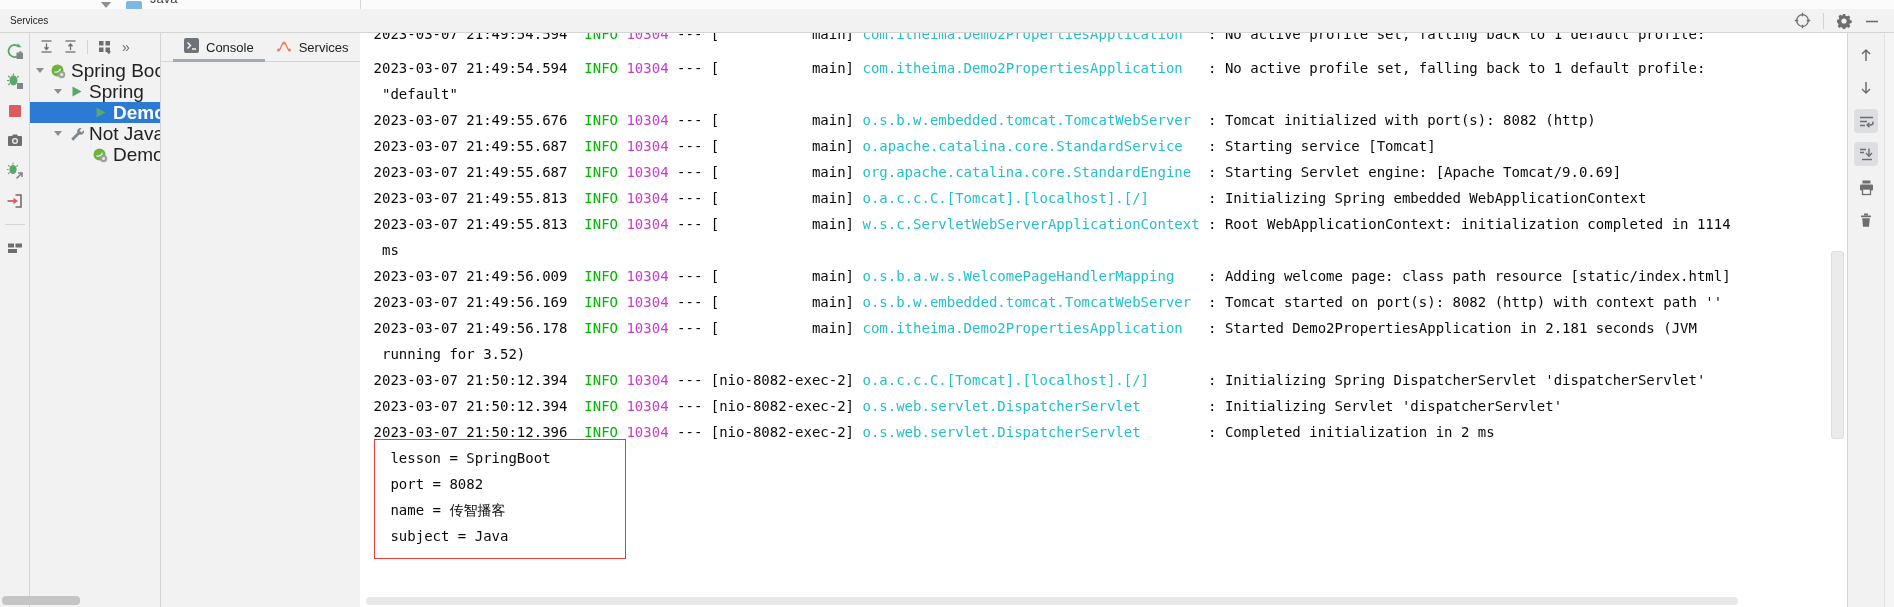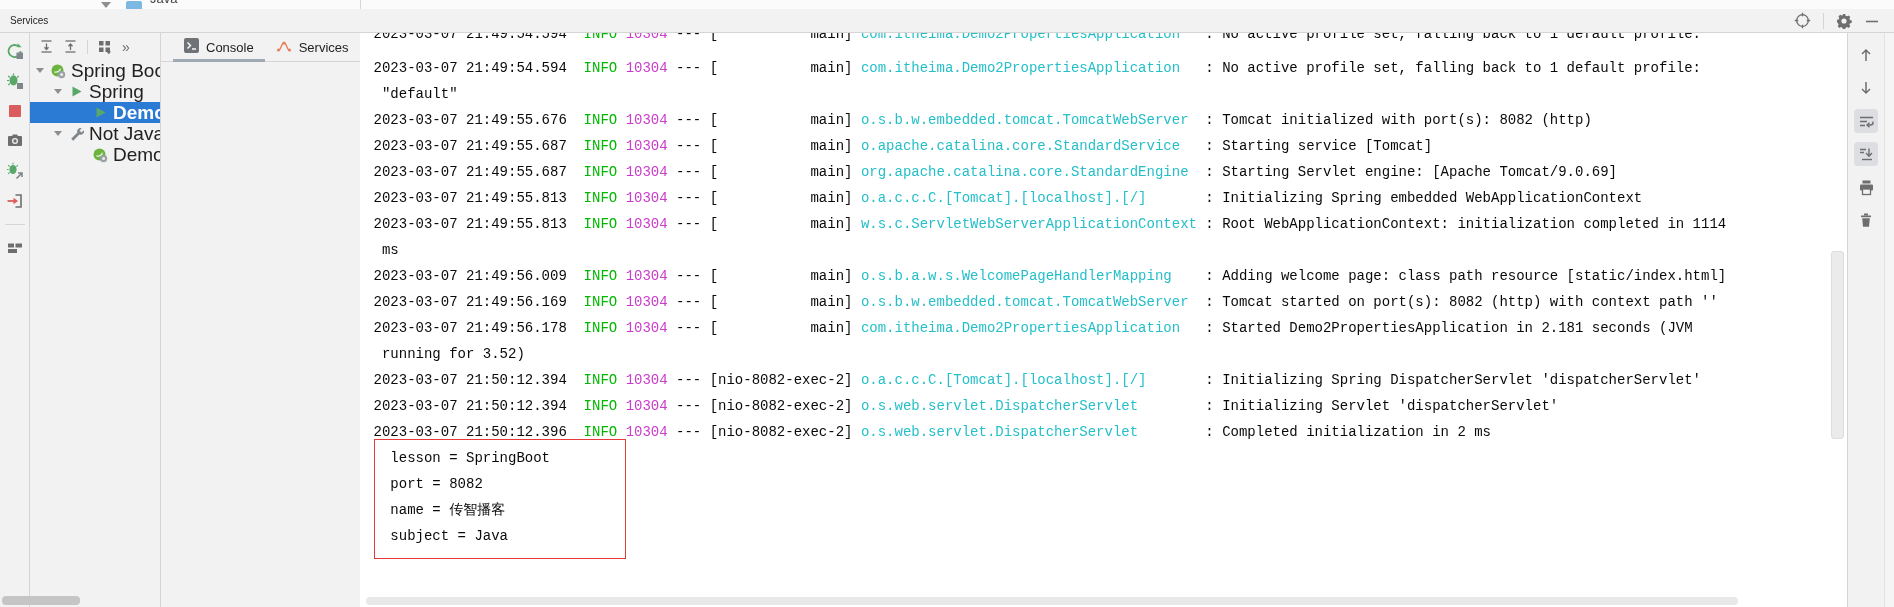--- a/index.html
+++ b/index.html
@@ -48,21 +48,21 @@
   
   .console-col{flex:1;display:flex;flex-direction:row;min-width:0;}
   .tab-bar{height:29px;background:var(--panel-bg);border-bottom:1px solid var(--border);
       display:flex;align-items:stretch;padding-left:12px;flex:none;}
   .tab{display:flex;align-items:center;gap:7px;padding:0 11px;font-size:13px;position:relative;cursor:default;}
   .tab.active::after{content:"";position:absolute;left:0;right:0;bottom:-1px;height:3px;background:var(--tab-underline);}
 
   .body-row{flex:1;display:flex;min-width:0;}
   .console-view{flex:1;background:#fff;position:relative;overflow:hidden;
       font-family:"DejaVu Sans Mono",monospace;font-size:14px;color:#0A0A0A;}
-  .console-lines{white-space:pre;padding-left:14px;font-family:Liberation Mono, monospace;}
+  .console-lines{white-space:pre;padding-left:14px;}
   .console-line{height:26px;line-height:26px;}
   .console-line.clipped{height:22px;overflow:hidden;}
   .console-line.clipped>div{margin-top:-12px;line-height:26px;}
   .lv{color:var(--info-green);}
   .pid{color:var(--pid-magenta);}
   .lg{color:var(--logger-cyan);}
 
   .red-box{position:absolute;left:14px;top:406px;width:252px;height:120px;border:1.5px solid var(--box-red);}
 
   .vscroll-thumb{position:absolute;right:3px;top:218px;width:13px;height:188px;background:#EBEBEB;border:1px solid #DDD;border-radius:3px;}

